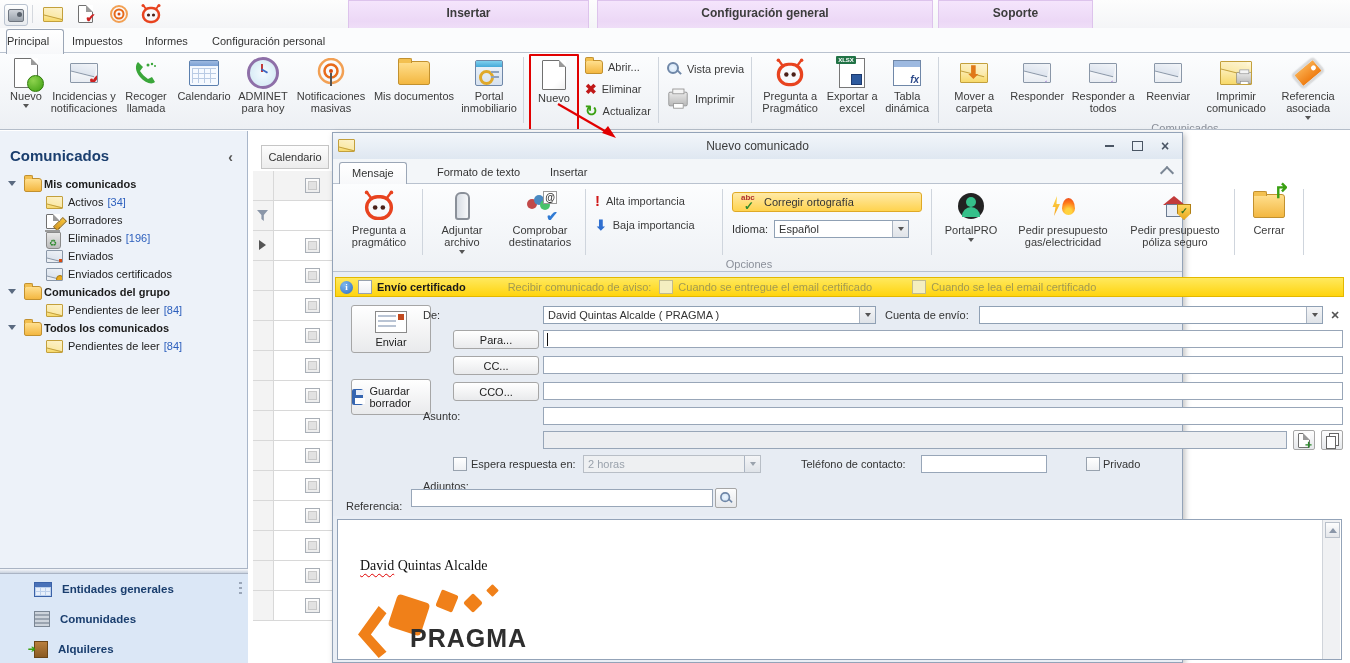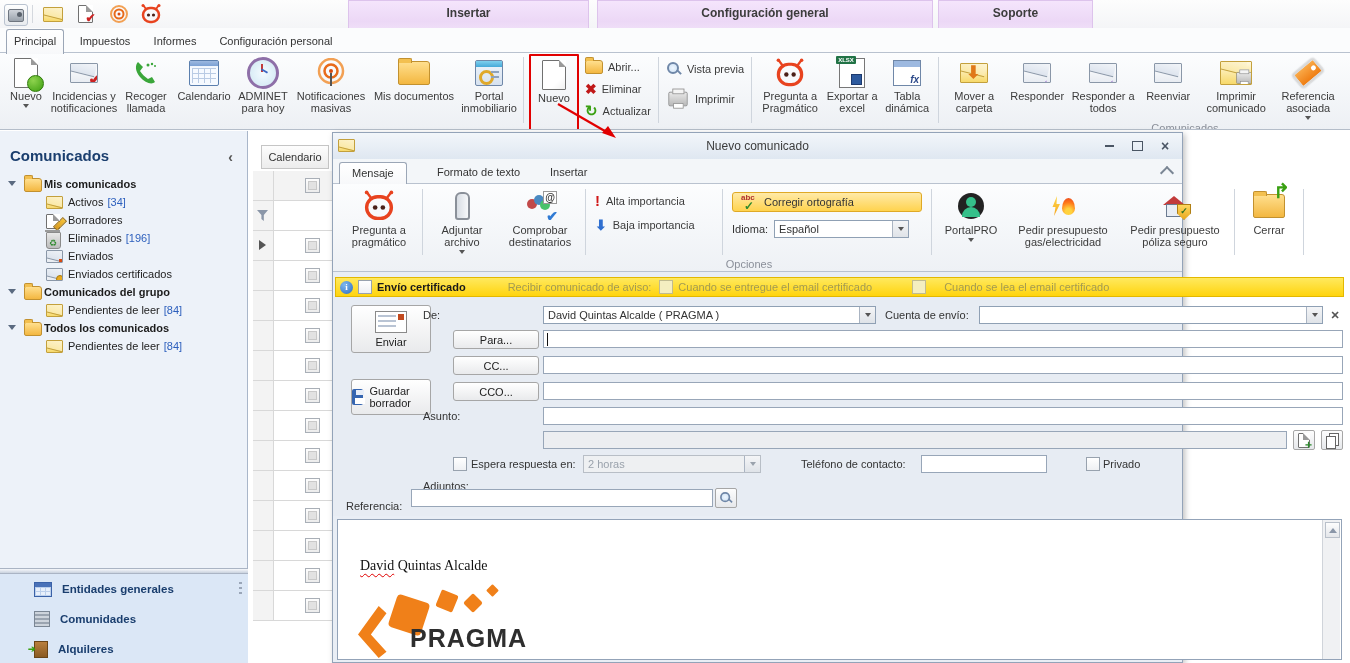--- a/index.html
+++ b/index.html
@@ -8,21 +8,21 @@
 
   
   .qa-bar{position:absolute;left:0;top:0;width:100%;height:28px;background:linear-gradient(#fdfdfd,#f4f5f7);}
   .qa-ico{position:absolute;top:4px;width:22px;height:20px;display:flex;align-items:center;justify-content:center;}
   .qa-box{border:1px solid #b9c2cf;border-radius:3px;background:linear-gradient(#fefefe,#e8ebef);}
   .qa-sep{position:absolute;top:5px;width:1px;height:18px;background:#d4d8de;}
 
   
   .tab-row{position:absolute;left:0;top:28px;width:100%;height:25px;background:#fbfcfd;}
   .ribbon-topline{position:absolute;left:0;top:52px;width:100%;height:1px;background:#b9c2cf;z-index:3;}
-  .mtab{position:absolute;top:31px;height:20px;line-height:20px;text-align:center;color:#333;cursor:default;}
+  .mtab{position:absolute;top:31px;height:20px;line-height:20px;text-align:left;color:#333;cursor:default;}
   .mtab.active{top:29px;height:24px;line-height:22px;background:linear-gradient(#ffffff,#f7f8fa);
       border:1px solid #9ba6b6;border-bottom:none;border-radius:3px 3px 0 0;z-index:4;}
   .grp-panel{position:absolute;top:0;height:52px;background:linear-gradient(#f5e5fc 0%,#ecd8f6 40%,#faf3fe 100%);
       border:1px solid #ddc3ec;border-bottom:none;box-sizing:border-box;}
   .grp-title{position:absolute;left:0;top:5px;width:100%;text-align:center;font-weight:bold;font-size:12px;color:#3c3c3c;}
   .grp-tabs{position:absolute;left:0;bottom:3px;width:100%;display:flex;justify-content:space-around;color:#3c3c3c;}
 
   
   .ribbon{position:absolute;left:0;top:53px;width:100%;height:77px;background:linear-gradient(#fcfdfe,#edf0f4);
       border-bottom:1px solid #b4bdc9;box-sizing:border-box;overflow:hidden;z-index:1;}
@@ -800,21 +800,21 @@
     </div>
 
     <div class="opt-bar">
       <span class="info-ic">i</span>
       <span class="cb"></span>
       <span class="opt-strong">Envío certificado</span>
       <span class="opt-dim" style="margin-left:42px;">Recibir comunicado de aviso:</span>
       <span class="cb dim" style="margin-left:8px;"></span>
       <span class="opt-dim" style="margin-left:5px;">Cuando se entregue el email certificado</span>
       <span class="cb dim" style="margin-left:40px;"></span>
-      <span class="opt-dim" style="margin-left:18px;">Cuando se lea el email certificado</span>
+      <span class="opt-dim" style="margin-left:5px;">Cuando se lea el email certificado</span>
     </div>
 
     <div class="formarea">
       <div class="btn3d" style="position:absolute;left:18px;top:8px;width:80px;height:48px;flex-direction:column;gap:3px;">
         <span class="env-send"></span>
         <span>Enviar</span>
       </div>
       <div class="btn3d" style="position:absolute;left:18px;top:82px;width:80px;height:36px;gap:6px;">
         <span class="floppy-ic"></span>
         <span style="text-align:left;line-height:12px;">Guardar borrador</span>

